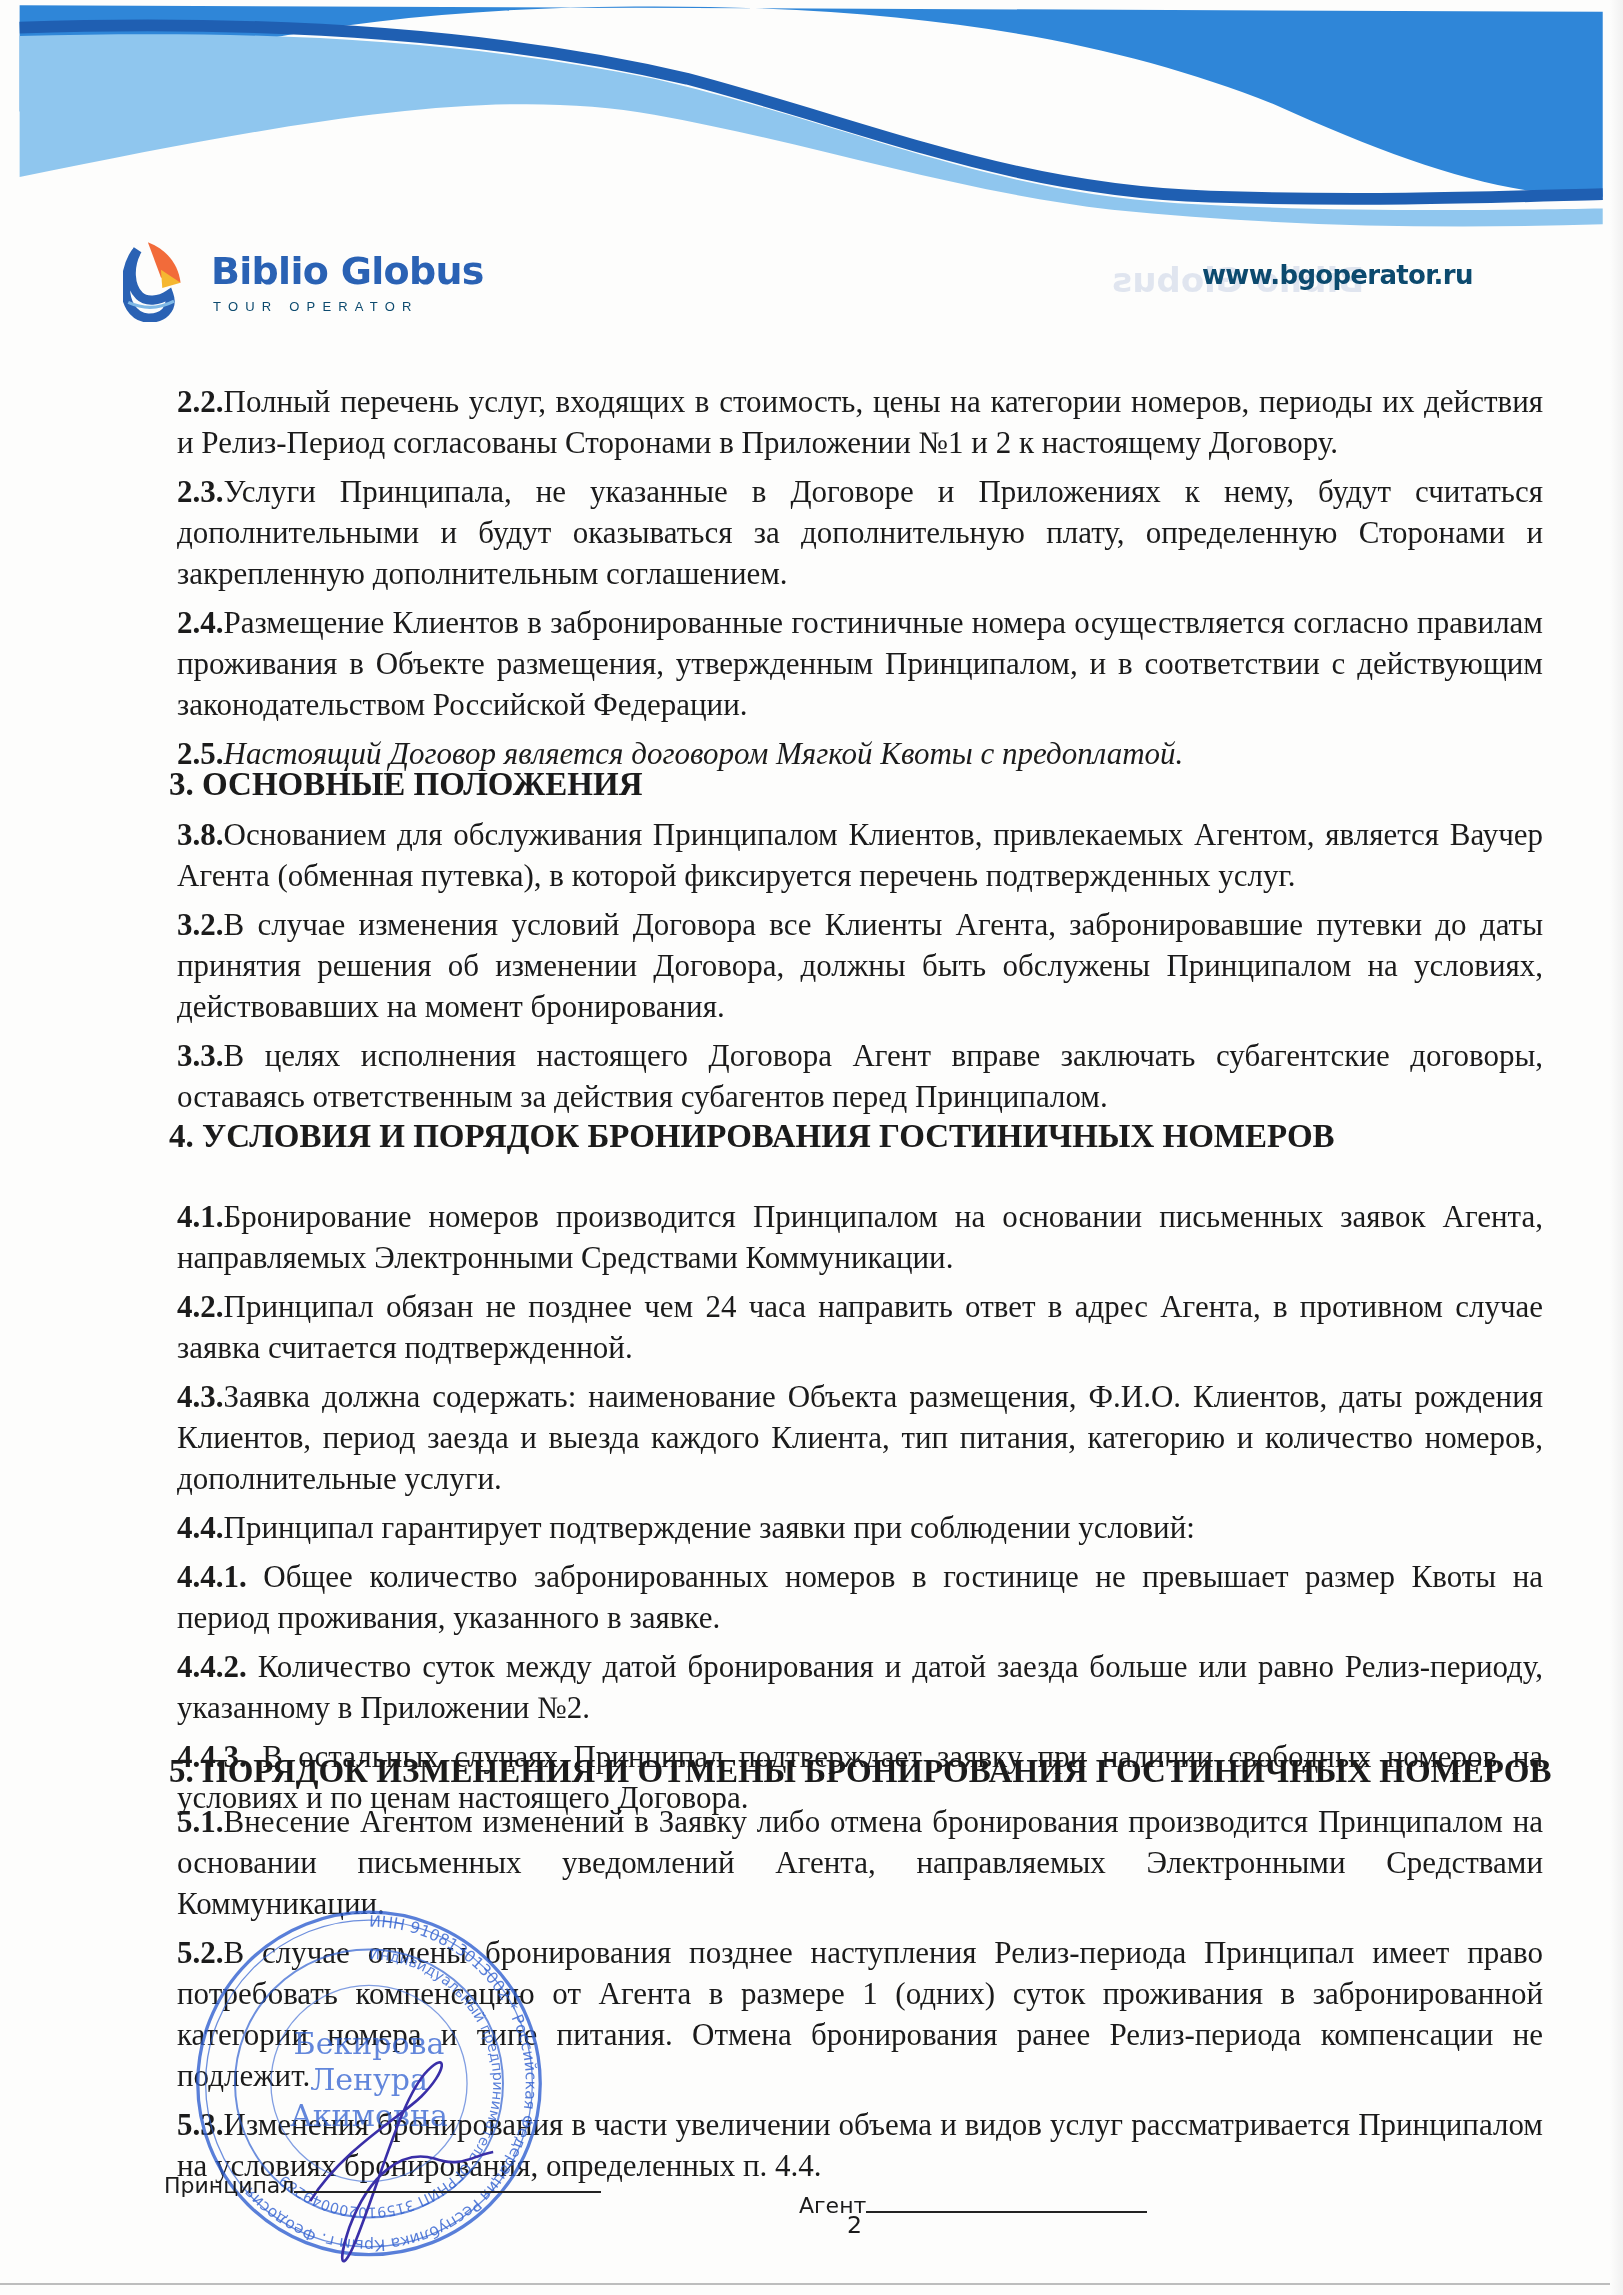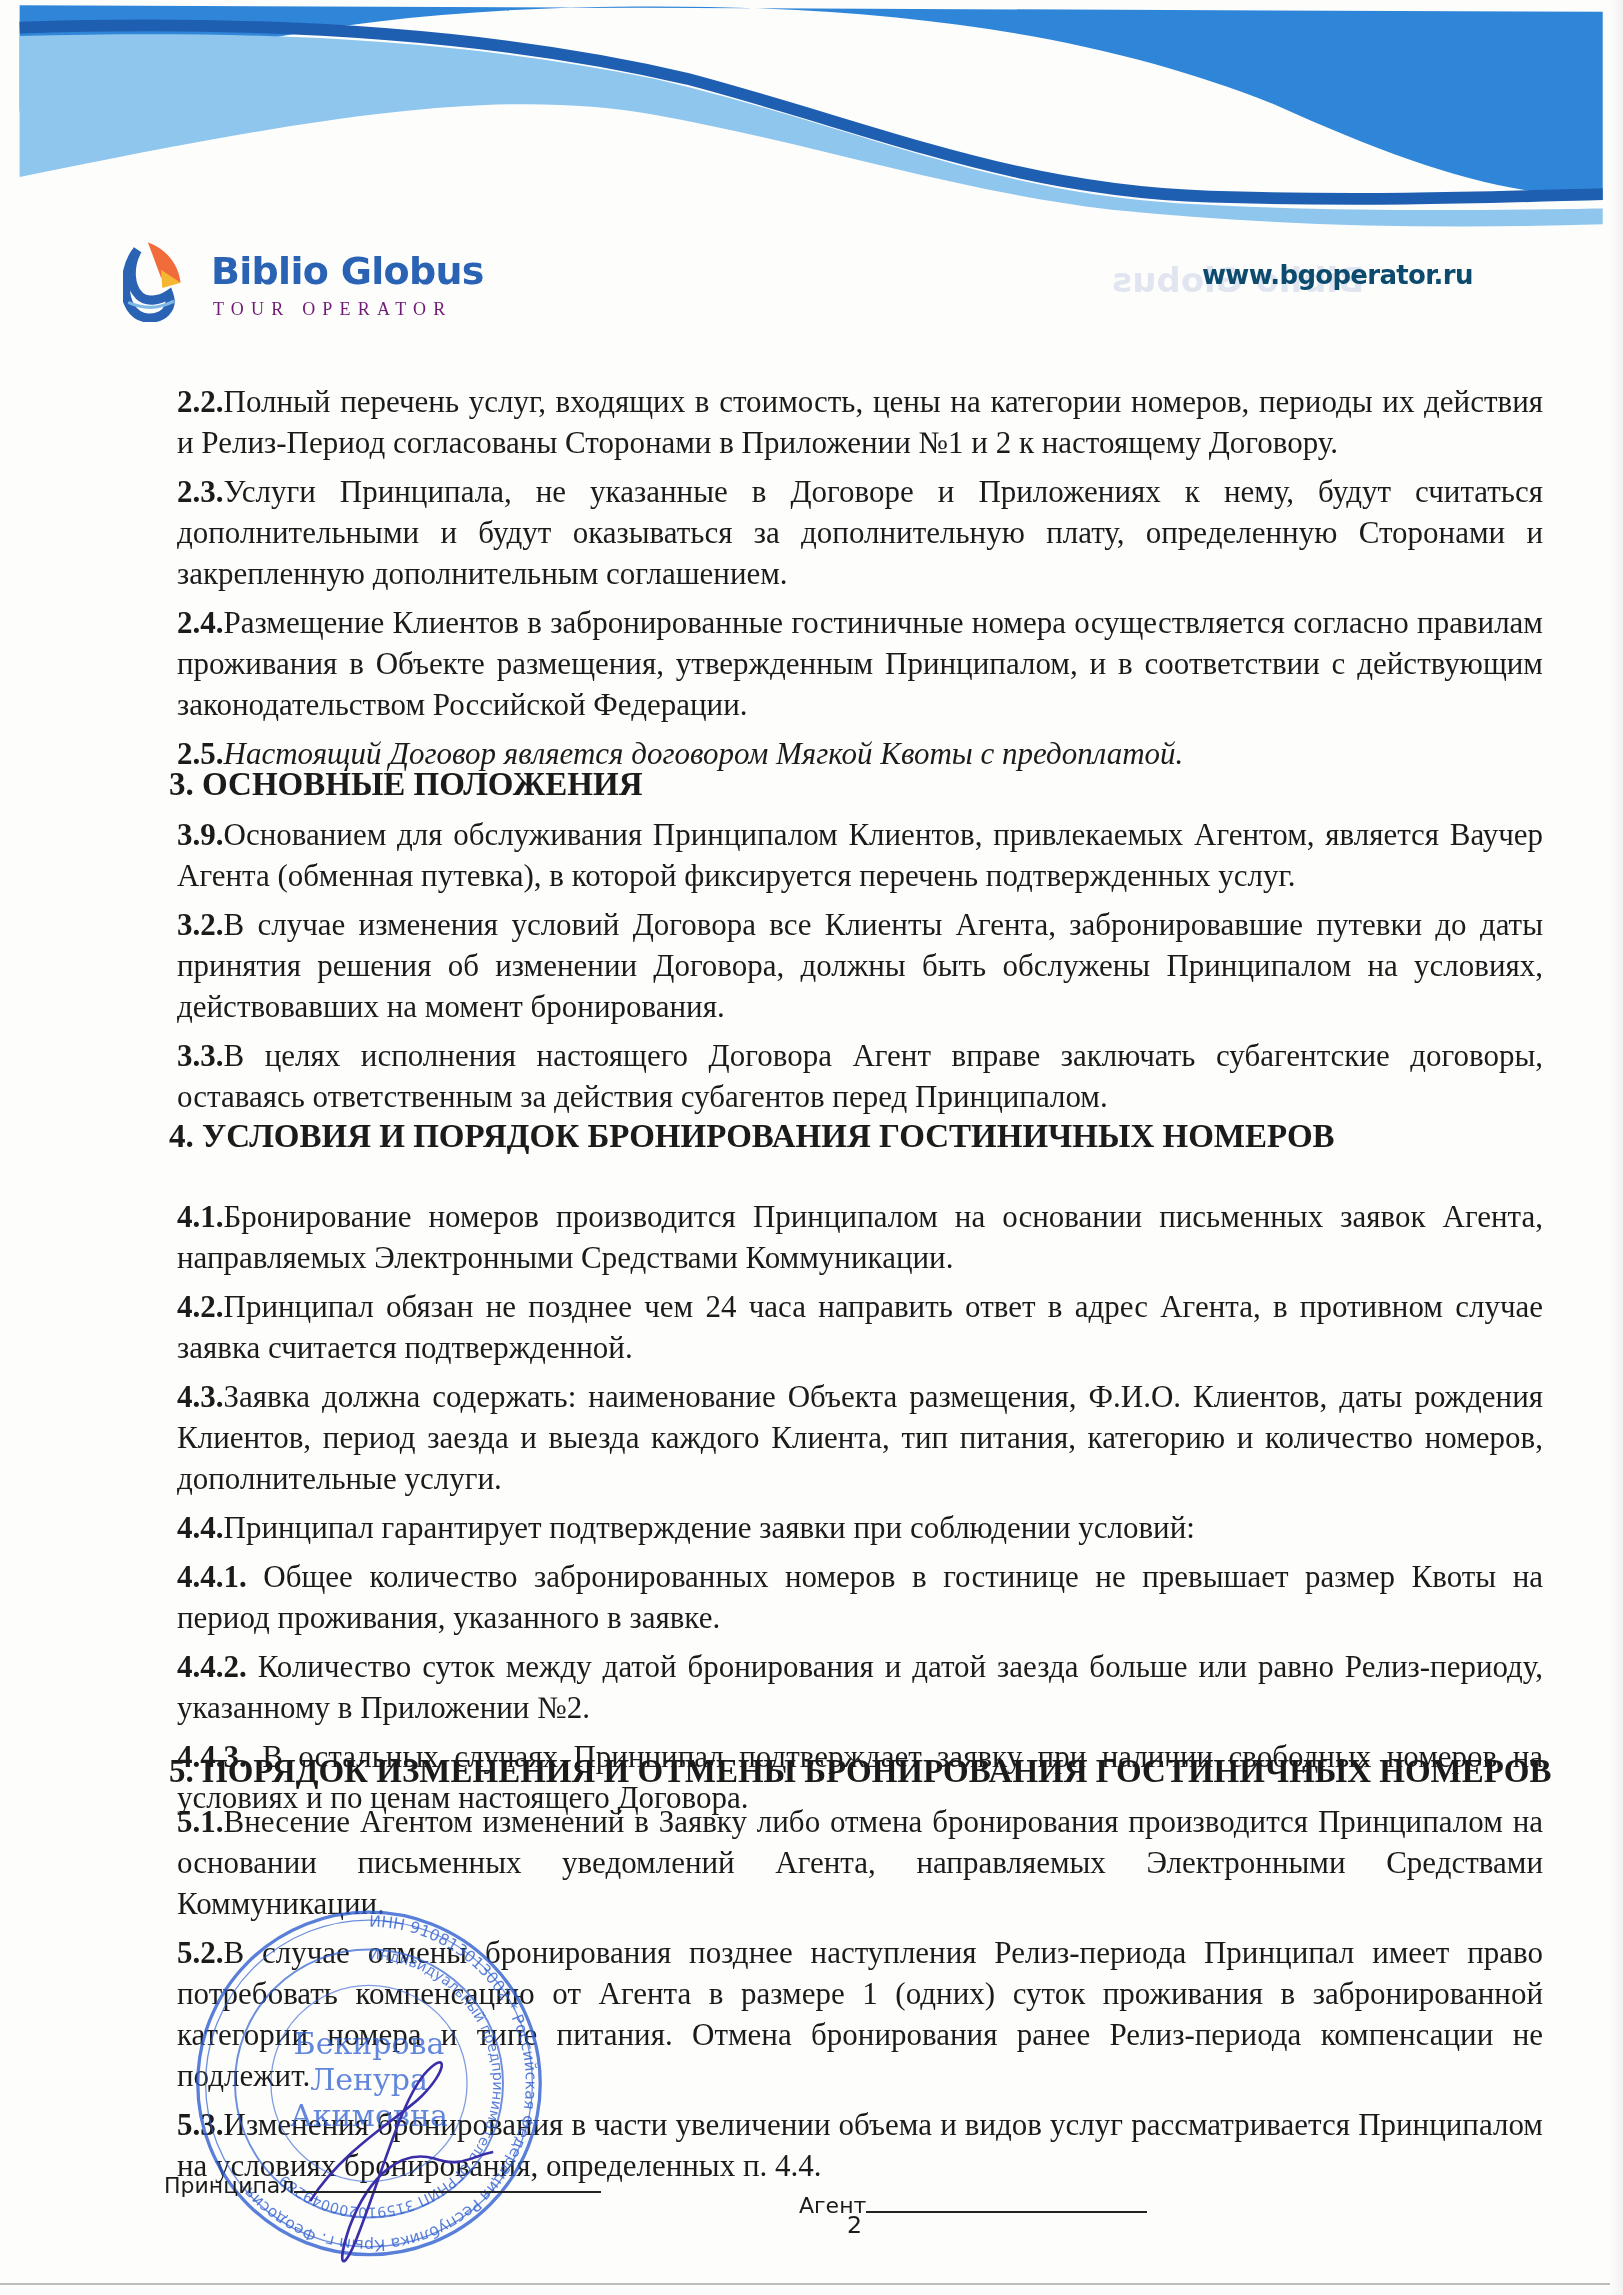--- a/index.html
+++ b/index.html
@@ -12,22 +12,22 @@
   .header-band { position: absolute; left: 0; top: 0; width: 1623px; height: 236px; }
   .logo { position: absolute; left: 123px; top: 237px; width: 366px; height: 85px; }
   .logo-mark { position: absolute; left: 0; top: 0; width: 72px; height: 85px; }
   .logo-name {
     position: absolute; left: 88px; top: 11.8px;
     font-family: "DejaVu Sans", sans-serif; font-weight: bold; font-size: 38px;
     color: #2a62b4; letter-spacing: -0.7px; white-space: nowrap;
   }
   .logo-sub {
     position: absolute; left: 90px; top: 62px;
-    font-family: Liberation Serif, serif; font-size: 18px; letter-spacing: 7.2px;
-    color: #701a75; white-space: nowrap;
+    font-family: Liberation Sans, sans-serif; font-size: 13px; letter-spacing: 7.2px;
+    color: #0c4a6e; white-space: nowrap;
   }
   .site-url {
     position: absolute; left: 1202px; top: 260px;
     font-family: "DejaVu Sans", sans-serif; font-weight: bold; font-size: 26px;
     color: #0c4a6e; letter-spacing: -0.7px; white-space: nowrap;
   }
   .ghost {
     position: absolute; color: #c9d3e6; opacity: .55; white-space: nowrap;
     font-family: "DejaVu Sans", sans-serif; font-weight: bold;
     transform: scaleX(-1);
@@ -76,21 +76,21 @@
 
 <div class="body-text" style="top:373px;">
   <p class="para"><span class="num">2.2.</span><span class="txt">Полный перечень услуг, входящих в стоимость, цены на категории номеров, периоды их действия и Релиз-Период согласованы Сторонами в Приложении №1 и 2 к настоящему Договору.</span></p>
   <p class="para"><span class="num">2.3.</span><span class="txt">Услуги Принципала, не указанные в Договоре и Приложениях к нему, будут считаться дополнительными и будут оказываться за дополнительную плату, определенную Сторонами и закрепленную дополнительным соглашением.</span></p>
   <p class="para"><span class="num">2.4.</span><span class="txt">Размещение Клиентов в забронированные гостиничные номера осуществляется согласно правилам проживания в Объекте размещения, утвержденным Принципалом, и в соответствии с действующим законодательством Российской Федерации.</span></p>
   <p class="para italic"><span class="num">2.5.</span><span class="txt">Настоящий Договор является договором Мягкой Квоты с предоплатой.</span></p>
 </div>
 
 <div class="heading" style="top:764px;">3. ОСНОВНЫЕ ПОЛОЖЕНИЯ</div>
 <div class="body-text" style="top:806px;">
-  <p class="para"><span class="num">3.9.</span><span class="txt">Основанием для обслуживания Принципалом Клиентов, привлекаемых Агентом, является Ваучер Агента (обменная путевка), в которой фиксируется перечень подтвержденных услуг.</span></p>
+  <p class="para"><span class="num">3.8.</span><span class="txt">Основанием для обслуживания Принципалом Клиентов, привлекаемых Агентом, является Ваучер Агента (обменная путевка), в которой фиксируется перечень подтвержденных услуг.</span></p>
   <p class="para"><span class="num">3.2.</span><span class="txt">В случае изменения условий Договора все Клиенты Агента, забронировавшие путевки до даты принятия решения об изменении Договора, должны быть обслужены Принципалом на условиях, действовавших на момент бронирования.</span></p>
   <p class="para"><span class="num">3.3.</span><span class="txt">В целях исполнения настоящего Договора Агент вправе заключать субагентские договоры, оставаясь ответственным за действия субагентов перед Принципалом.</span></p>
 </div>
 
 <div class="heading" style="top:1116px;">4. УСЛОВИЯ И ПОРЯДОК БРОНИРОВАНИЯ ГОСТИНИЧНЫХ НОМЕРОВ</div>
 <div class="body-text" style="top:1188px;">
   <p class="para"><span class="num">4.1.</span><span class="txt">Бронирование номеров производится Принципалом на основании письменных заявок Агента, направляемых Электронными Средствами Коммуникации.</span></p>
   <p class="para"><span class="num">4.2.</span><span class="txt">Принципал обязан не позднее чем 24 часа направить ответ в адрес Агента, в противном случае заявка считается подтвержденной.</span></p>
   <p class="para"><span class="num">4.3.</span><span class="txt">Заявка должна содержать: наименование Объекта размещения, Ф.И.О. Клиентов, даты рождения Клиентов, период заезда и выезда каждого Клиента, тип питания, категорию и количество номеров, дополнительные услуги.</span></p>
   <p class="para"><span class="num">4.4.</span><span class="txt">Принципал гарантирует подтверждение заявки при соблюдении условий:</span></p>

